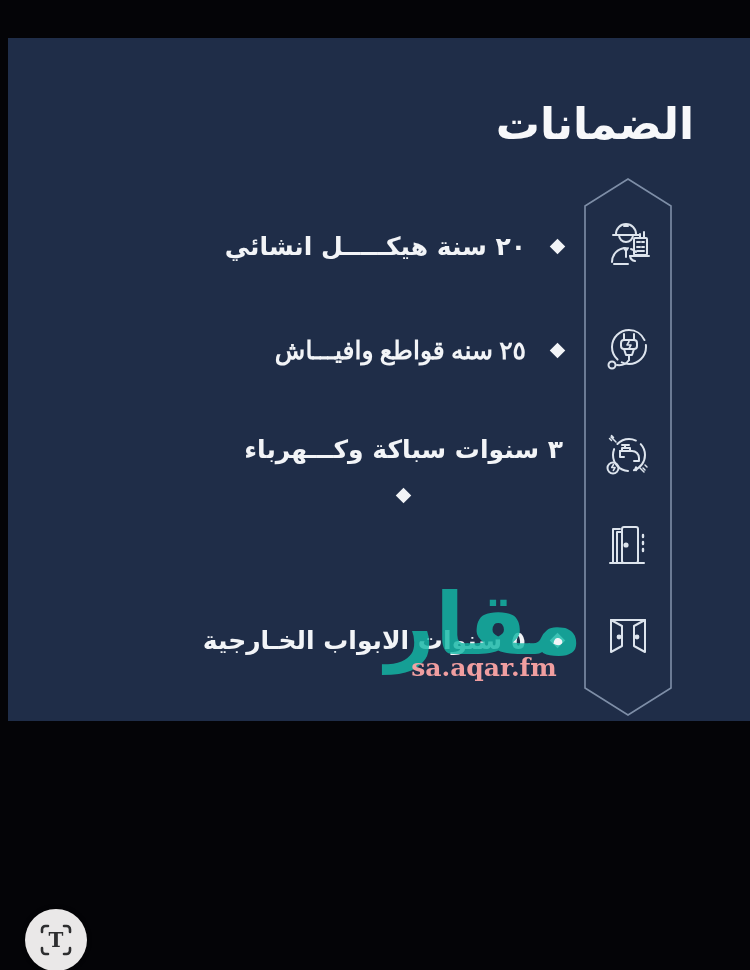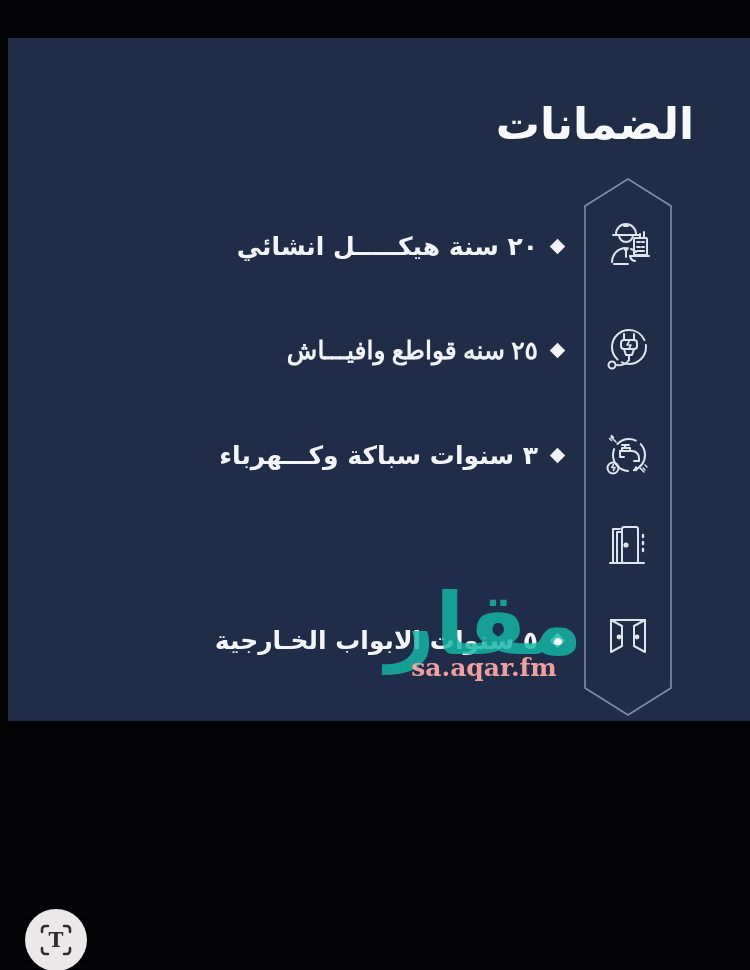--- a/index.html
+++ b/index.html
@@ -15,23 +15,23 @@
     position:absolute;left:8px;top:38px;width:750px;height:683px;
     background:#1f2d48;
   }
   .page-title{
     position:absolute;top:60px;right:64px;margin:0;
     font-size:44px;font-weight:bold;color:#f7f8fa;
     letter-spacing:0px;direction:rtl;
   }
   .warranty-row{
     position:absolute;right:195px;height:40px;
-    display:flex;flex-direction:row;align-items:center;gap:14px;
+    display:flex;flex-direction:row;align-items:center;gap:26px;
   }
-  .row-1{top:188px;} .row-2{top:292px;font-family:Liberation Serif, serif;} .row-3{top:397px;}
+  .row-1{top:188px;} .row-2{top:292px;font-family:Liberation Serif, serif;} .row-3{top:397px;flex-direction:column;}
   .row-4{top:490px;} .row-5{top:582px;}
   .warranty-label{
     color:#f2f4f7;font-size:25px;font-weight:bold;
     white-space:nowrap;direction:rtl;order:1;
   }
   .diamond{
     order:2;width:11px;height:11px;background:#f2f4f7;
     transform:rotate(45deg);flex:0 0 auto;
   }
   .shield{position:absolute;left:570px;top:134px;}

